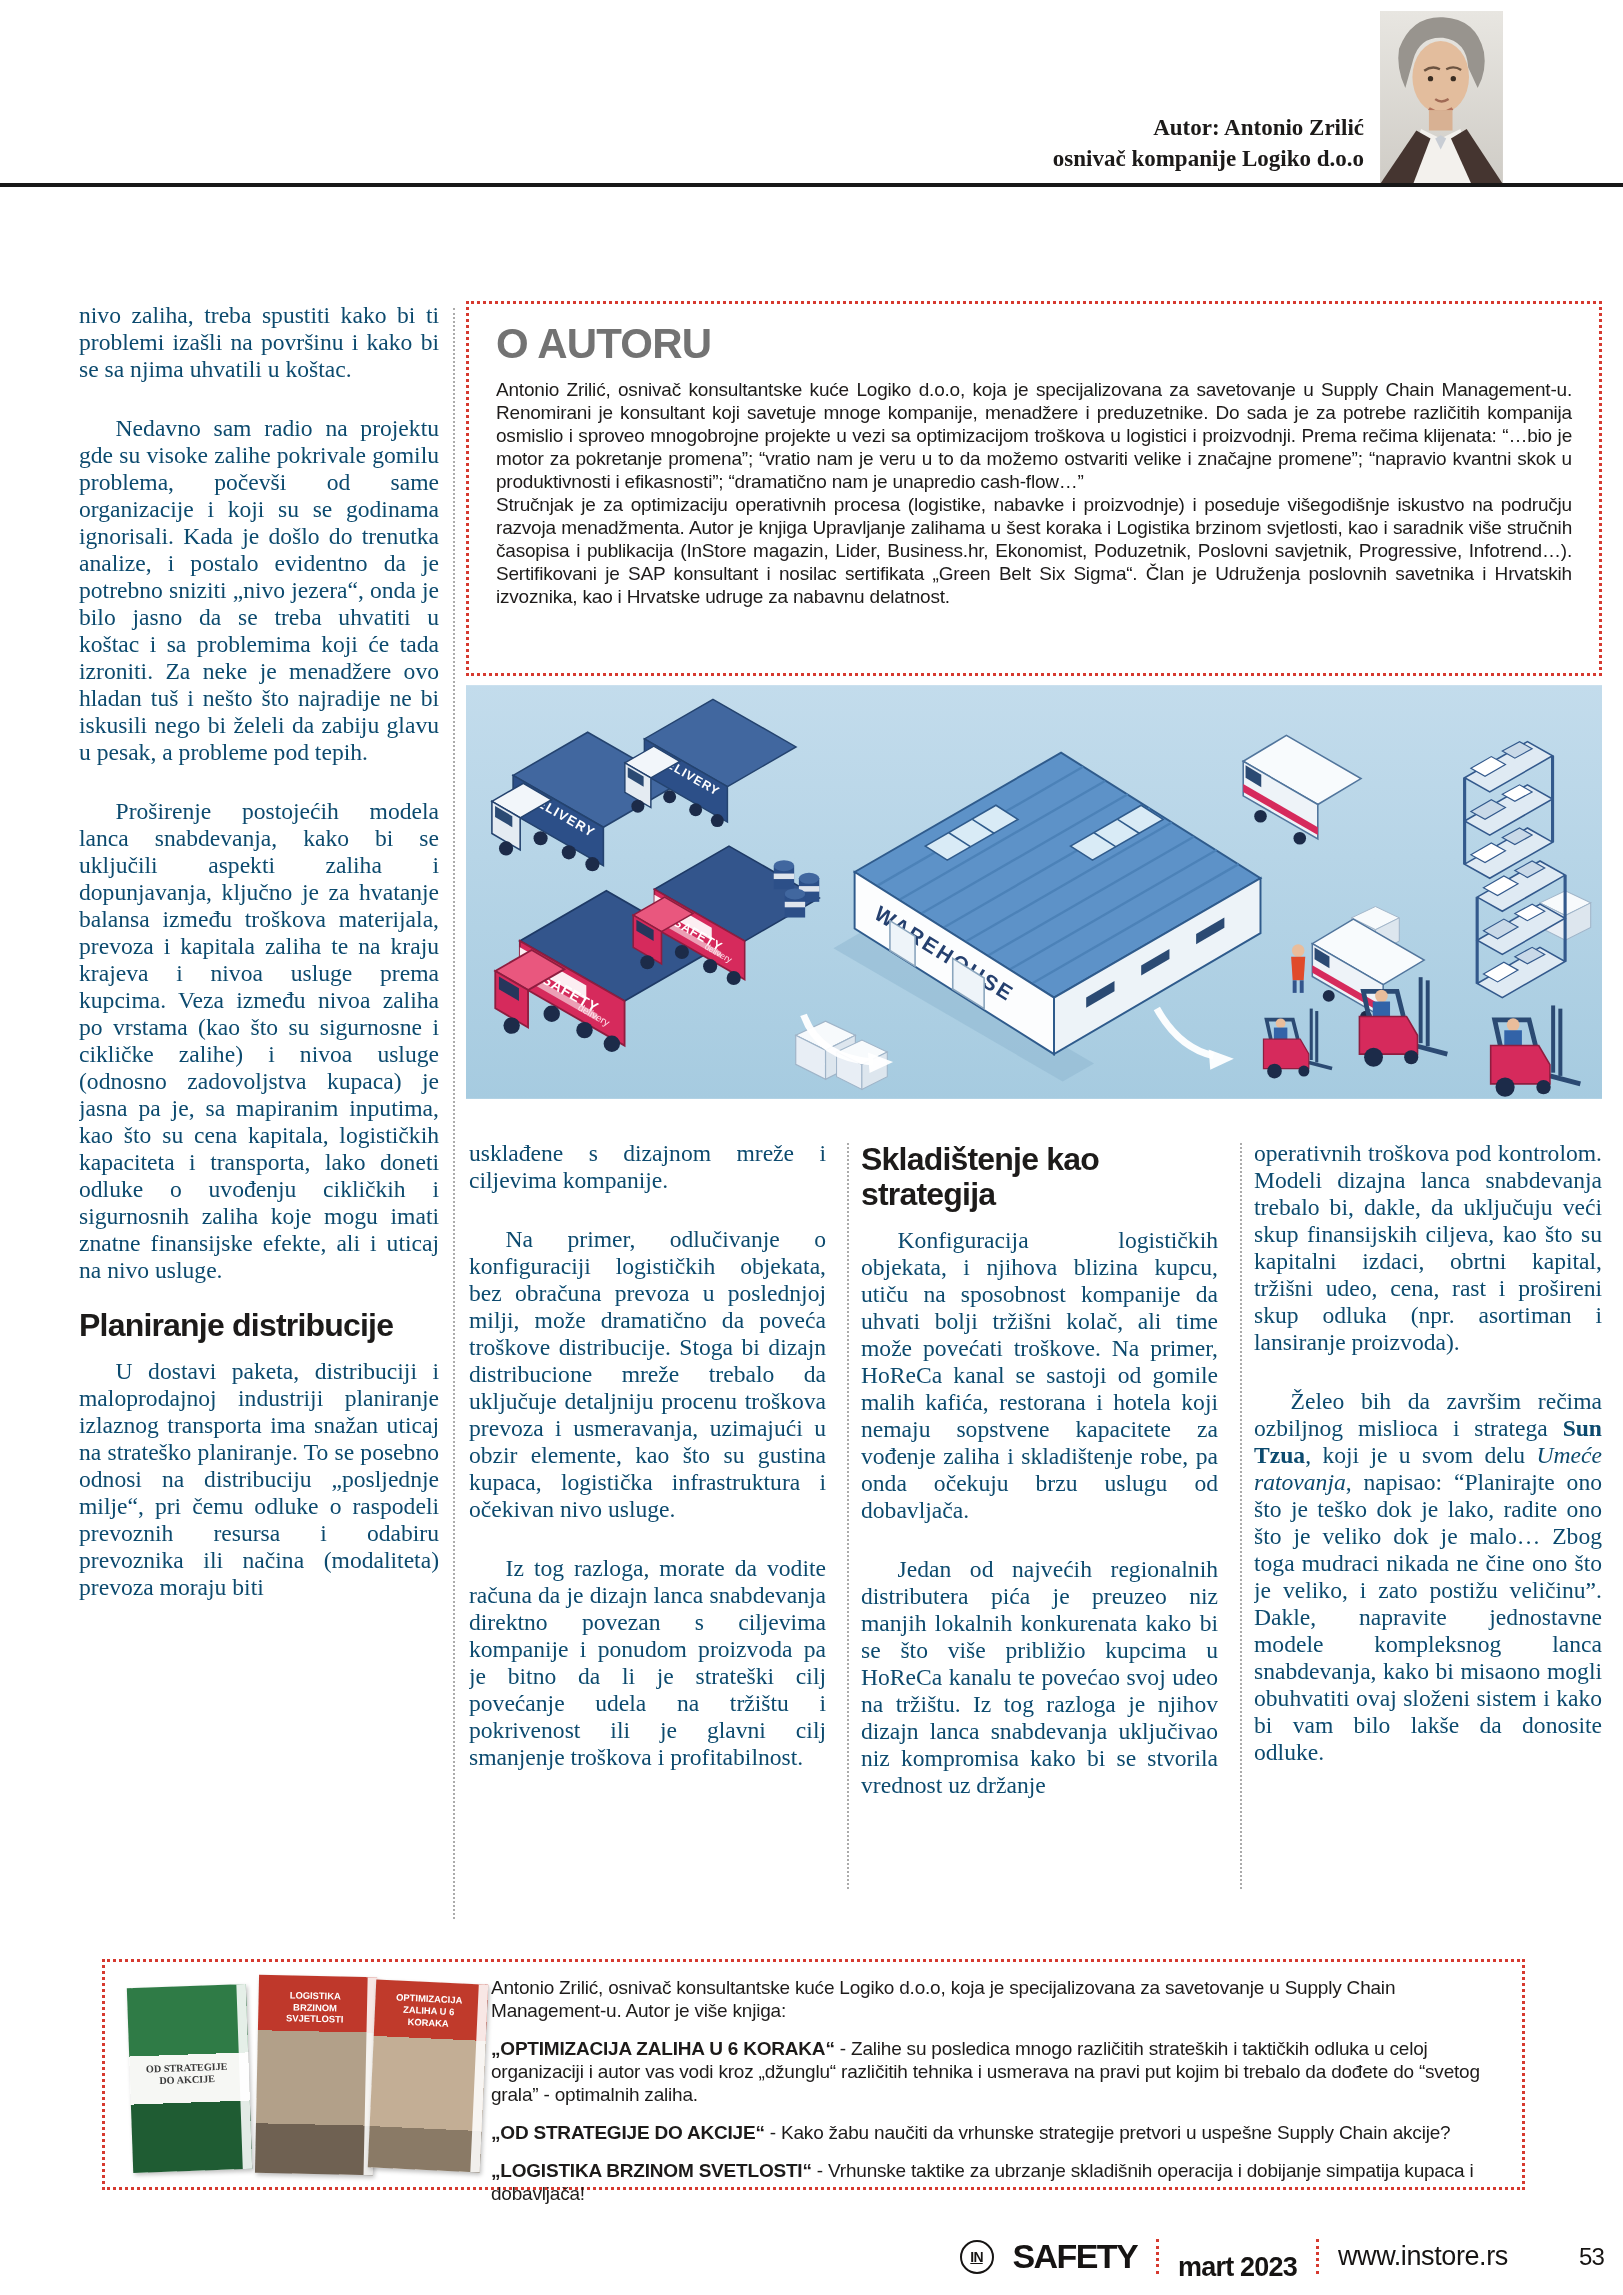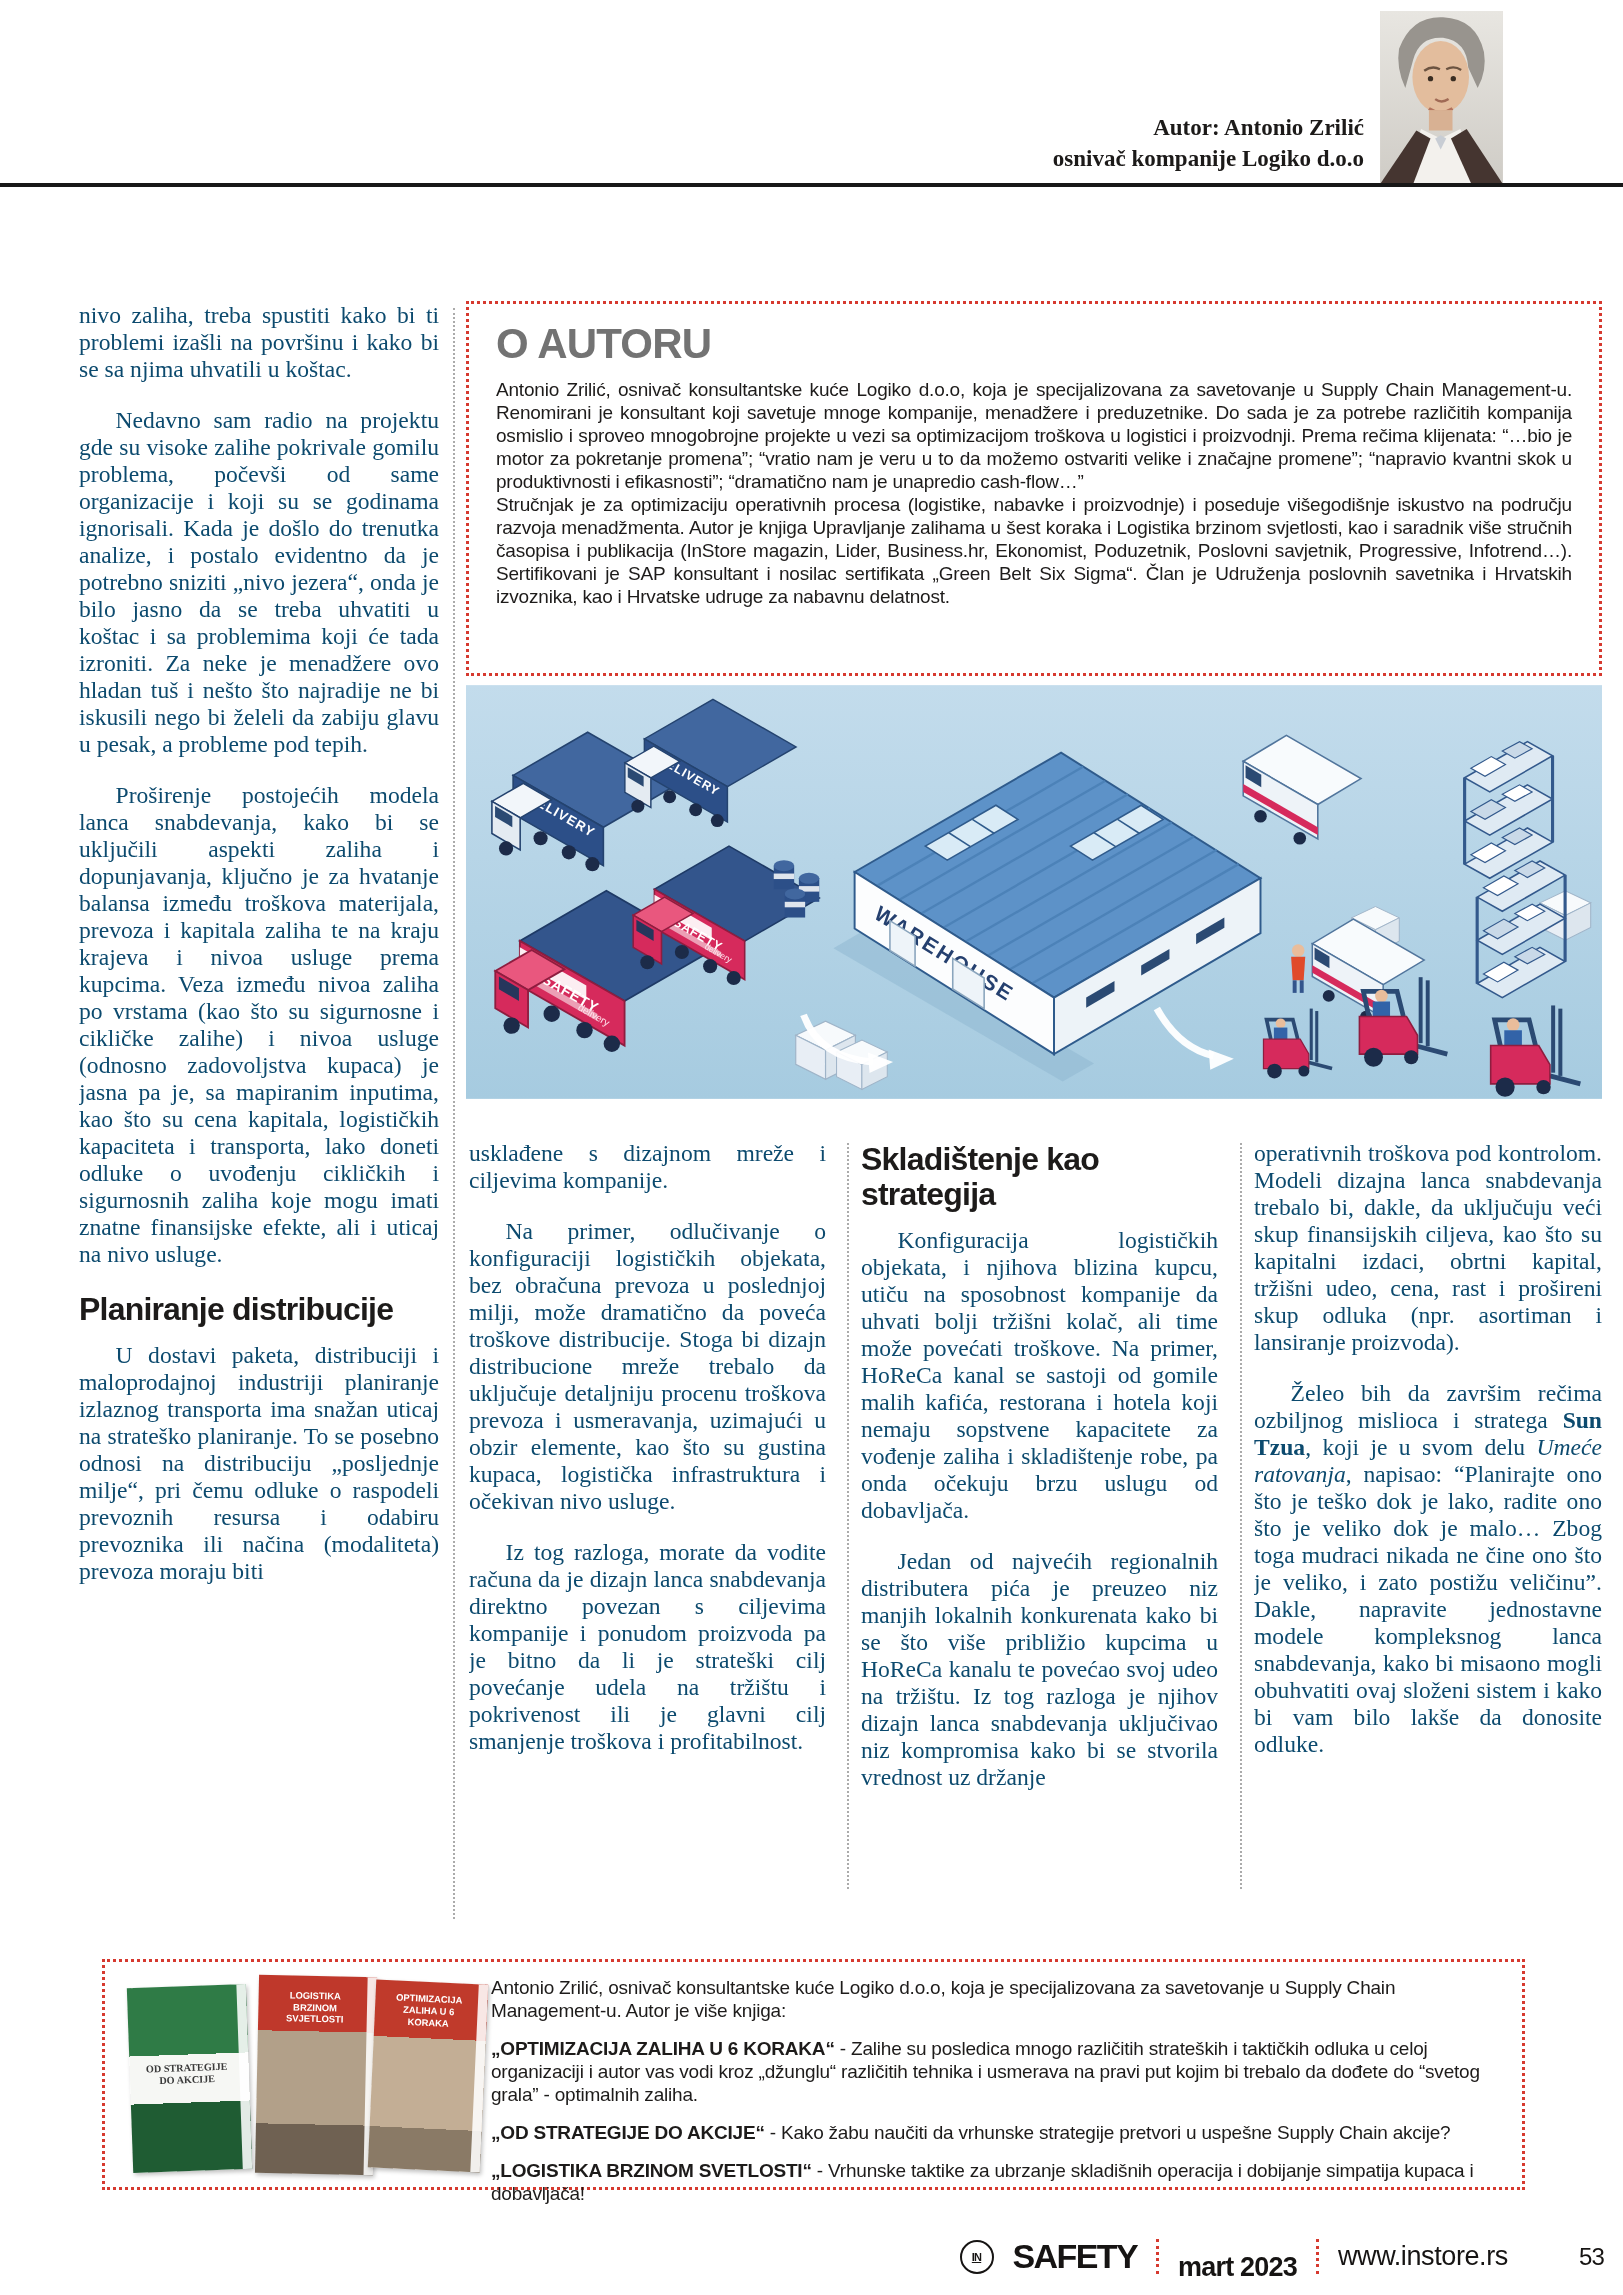--- a/index.html
+++ b/index.html
@@ -9,21 +9,21 @@
   
   .author-caption { position:absolute; top:112px; right:259px; text-align:right;
                     font-family:"Liberation Serif", serif; font-weight:700;
                     font-size:23px; line-height:31px; color:#1c1a19; }
   .author-photo { position:absolute; top:11px; left:1380px; width:123px; height:173px; }
   .header-rule { position:absolute; top:183px; left:0; width:1623px; height:3.9px; background:#171717; }
 
   
   .col { position:absolute; overflow:hidden; }
   .col p { margin:0; font-size:23.6px; line-height:27px; text-align:justify; color:#0c4a6e; }
-  .col p.sp { margin-top:24px; }
+  .col p.sp { margin-top:32px; }
   .col p.ind { text-indent:1.55em; }
   .col-heading { margin:23.6px 0 15.7px 0; font-family:"Liberation Sans", sans-serif;
                  font-weight:700; font-size:32px; line-height:35px; letter-spacing:-0.8px; color:#1d1b1a; }
   .col-heading.first { margin-top:1.6px; }
   #col1 { left:79px; top:302px; width:360px; height:1637px; }
   #col2 { left:469px; top:1140px; width:357px; height:760px; }
   #col3 { left:861px; top:1140px; width:357px; height:760px; }
   #col4 { left:1254px; top:1140px; width:348px; height:760px; }
   .vdiv { position:absolute; width:0; border-left:2.4px dotted #ababab; }
   #vdiv1 { left:453px; top:308px; height:1611px; }
@@ -64,21 +64,21 @@
   .books-text p { margin:0; font-size:19px; line-height:23px; letter-spacing:-0.2px; color:#1d1b1a; }
   .books-text p.gap { margin-top:15px; }
   .books-text .bt { font-weight:700; }
 
   
   .page-footer { position:absolute; left:0; top:2230px; width:1604px; display:flex;
                  justify-content:flex-end; align-items:center; gap:19px;
                  font-family:"Liberation Sans", sans-serif; color:#161413; }
   .logo-circle { width:30px; height:30px; border:2.4px solid #161413; border-radius:50%;
                  display:flex; align-items:center; justify-content:center;
-                 font-weight:700; font-size:11px; letter-spacing:-0.8px;text-decoration:underline; }
+                 font-weight:700; font-size:14px; letter-spacing:-0.8px;text-decoration:underline; }
   .brand { font-weight:700; font-size:34px; letter-spacing:-1.6px; }
   .vr { display:inline-block; width:0; height:35px; border-left:3.1px dotted #d6392f; }
   .issue { font-weight:700; font-size:27px; letter-spacing:-0.8px;margin-top:22px; }
   .site { font-size:27px; letter-spacing:-0.4px; }
   .pageno { font-weight:400; font-size:24px; letter-spacing:-0.8px; margin-left:52px; }
 </style>
 </head>
 <body>
 
 <div class="page">

